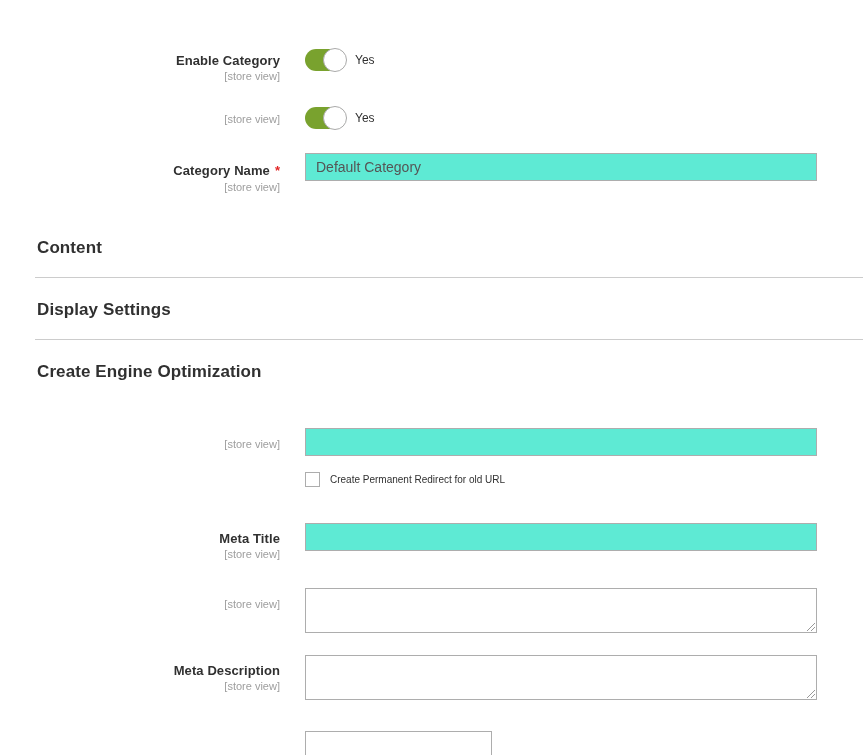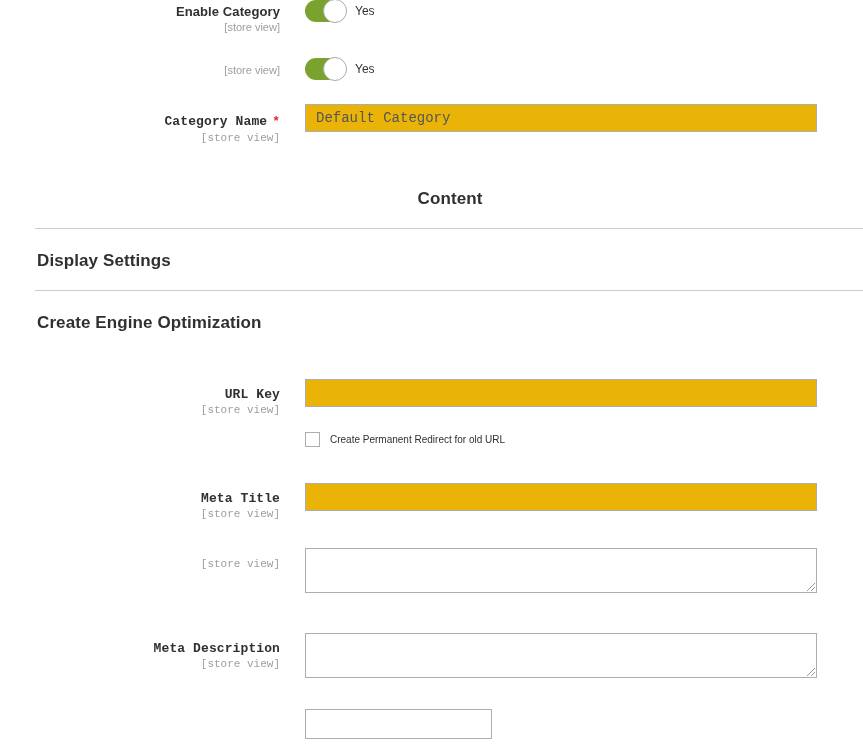--- a/index.html
+++ b/index.html
@@ -4,29 +4,29 @@
 <style>
   * { box-sizing: border-box; }
   html, body { margin: 0; padding: 0; }
   body {
     width: 863px; height: 755px;
     background: #ffffff;
     font-family: "Liberation Sans", sans-serif;
     color: #303030;
     overflow: hidden;
   }
-  .form-top { }
+  .form-top { padding-top: 49px; }
 
   
   .field-row { display: flex; align-items: flex-start; }
   .label-col {
     width: 280px; flex: 0 0 280px;
     text-align: right; padding-top: 4px;
   }
-  .label-col.input-align { padding-top: 8px; font-family: Liberation Mono, monospace; }
+  .label-col.input-align { padding-top: 8px; }
   .field-label {
     font-size: 13px; font-weight: 700; color: #303030;
     letter-spacing: 0.1px;
   }
   .required-mark { color: #e22626; font-size: 13px; font-weight: 700; margin-left: 5px; }
   .scope-label { font-size: 11px; color: #9e9e9e; margin-top: 2px; }
   .control-col { margin-left: 25px; display: flex; align-items: center; }
 
   
   .toggle {
@@ -37,22 +37,22 @@
   .toggle .knob {
     position: absolute; right: -1px; top: -1px;
     width: 24px; height: 24px; border-radius: 50%;
     background: #ffffff; border: 1px solid #aaaaaa;
   }
   .toggle-value { font-size: 12px; color: #303030; margin-left: 9px; }
 
   
   .text-input {
     width: 512px; height: 28px;
-    border: 1px solid #adadad; background: #eab308;
-    font-family: Liberation Mono, monospace;
+    border: 1px solid #adadad; background: #5eead4;
+    font-family: Liberation Sans, sans-serif;
     font-size: 14px; color: #555555;
     padding: 0 10px; outline: none;
   }
   .textarea-wrap { position: relative; width: 512px; }
   .text-area {
     width: 512px; height: 45px;
     border: 1px solid #adadad; background: #fff;
     font-family: "Liberation Sans", sans-serif;
     font-size: 14px; color: #555555;
     padding: 4px 10px; outline: none; resize: none; display: block;
@@ -69,31 +69,31 @@
   .section-header {
     font-size: 17px; font-weight: 700; color: #303030;
     margin-left: 37px; cursor: pointer; letter-spacing: 0.1px;
   }
   .divider { border: none; border-top: 1px solid #cccccc; margin: 0 0 0 35px; }
 
   
   .row-enable   { margin-bottom: 25px; }
   .row-include  { margin-bottom: 24px; }
   .row-catname  { margin-bottom: 0; }
-  .hdr-content  { margin-top: 45px; text-align: center; }
+  .hdr-content  { margin-top: 45px; }
   .hr-1         { margin-top: 19px; }
   .hdr-display  { margin-top: 22px; }
   .hr-2         { margin-top: 19px; }
   .hdr-seo      { margin-top: 22px; }
   .seo-fields   { margin-top: 46px; }
   .row-urlkey   { margin-bottom: 0; }
   .row-redirect { margin-top: 16px; margin-bottom: 0; }
   .row-metatitle{ margin-top: 36px; }
   .row-keywords { margin-top: 28px; }
-  .row-desc     { margin-top: 40px; }
+  .row-desc     { margin-top: 22px; }
   .row-robots   { margin-top: 31px; }
 
   
   .checkbox {
     width: 15px; height: 15px; flex: 0 0 15px;
     border: 1px solid #adadad; background: #fff; cursor: pointer;
   }
   .checkbox-label { font-size: 10px; color: #303030; margin-left: 10px; }
 
   
@@ -158,21 +158,20 @@
 <hr class="divider hr-2">
 
 <div class="section-header hdr-seo">
   <span>Create Engine Optimization</span>
 </div>
 
 <div class="seo-fields">
 
   <div class="field-row row-urlkey">
     <div class="label-col input-align">
-      <div class="field-label">URL Key</div>
       <div class="scope-label">[store view]</div>
     </div>
     <div class="control-col">
       <input type="text" class="text-input" value="" style="">
     </div>
   </div>
 
   <div class="field-row row-redirect">
     <div class="label-col"></div>
     <div class="control-col">

